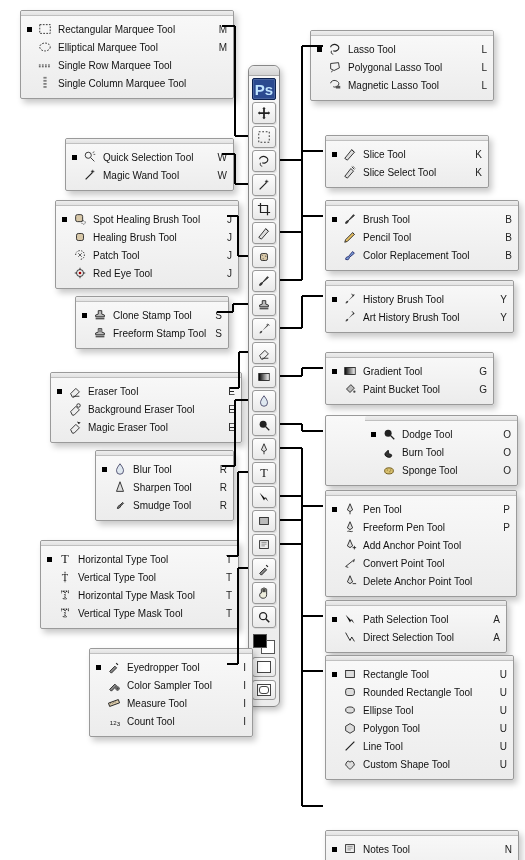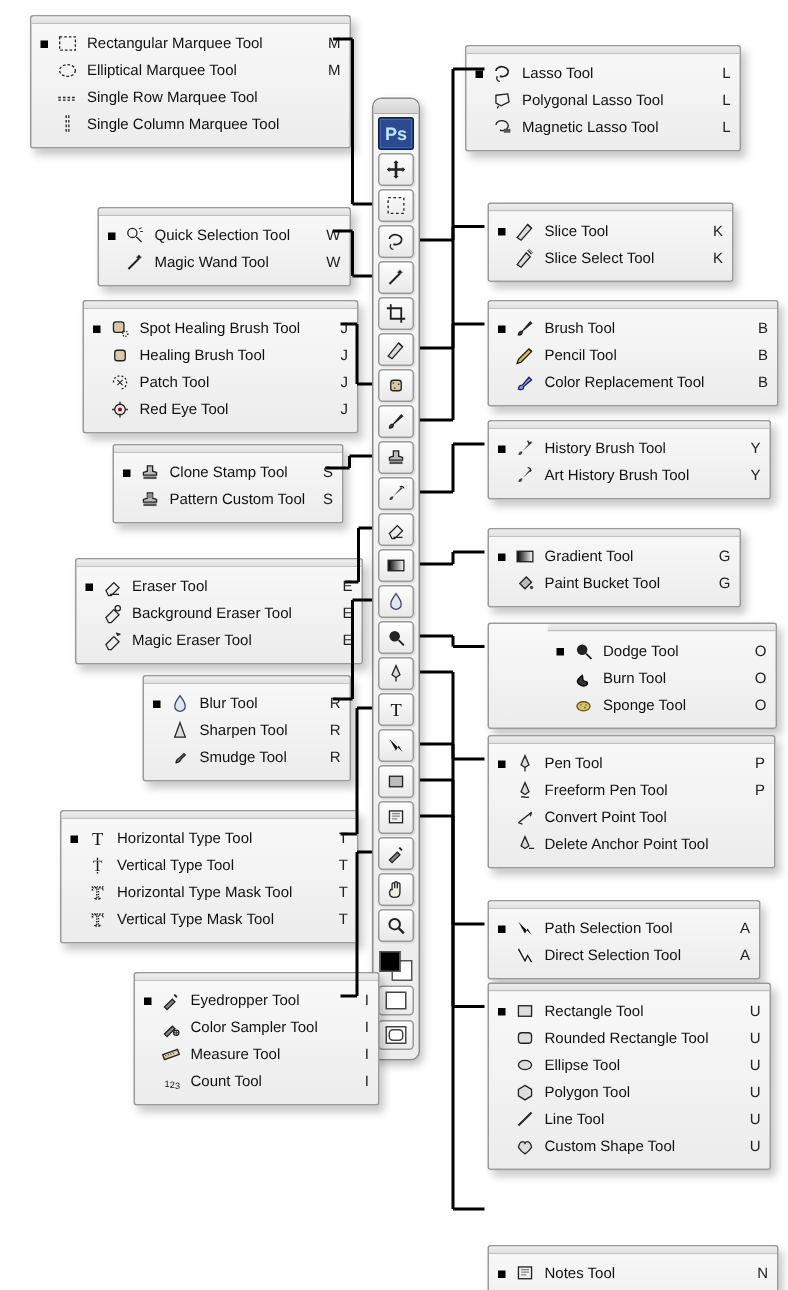--- a/index.html
+++ b/index.html
@@ -38,21 +38,21 @@
   }
   .ps-logo {
     margin: 2px auto 2px auto;
     width: 22px;
     height: 20px;
     background: #2b4a90;
     border: 1px solid #0b2150;
     border-radius: 2px;
     color: #bfe4ff;
     font-weight: bold;
-    font-size: 12px;
+    font-size: 15px;
     display: flex;
     align-items: center;
     justify-content: center;
     font-family: Arial, sans-serif;
     box-shadow: inset 0 0 0 1px rgba(255,255,255,0.15);
   }
   .tbtn {
     width: 22px;
     height: 20px;
     margin: 2px auto;
@@ -528,21 +528,21 @@
       </div>
       <div class="row sub">
         <span class="bullet"></span>
         <span class="ic">
           <svg viewBox="0 0 16 16">
             <path d="M6 3h4v4l3 1v2H3V8l3-1z" fill="#bbb" stroke="#222"></path>
             <rect x="3" y="11" width="10" height="2" fill="#555"></rect>
             <rect x="6" y="4" width="4" height="3" fill="#888"></rect>
           </svg>
         </span>
-        <span class="lbl">Pattern Custom Tool</span>
+        <span class="lbl">Freeform Stamp Tool</span>
         <span class="sc">S</span>
       </div>
     </div>
     <div class="connector" style="left: 233px; top: 303px; width: 15px; height: 2px;"></div>
     <div class="connector" style="left: 232px; top: 304px; width: 2px; height: 8px;"></div>
     <div class="connector" style="left: 217px; top: 311px; width: 16px; height: 2px;"></div>
     <div class="panel" style="top: 280px; left: 325px; width: 175px;">
       <div class="hdr"></div>
       <div class="row">
         <span class="bullet"></span>
@@ -787,20 +787,31 @@
             <path d="M5 13c2-1 4 1 6 0" stroke="#222" fill="none"></path>
           </svg>
         </span>
         <span class="lbl">Freeform Pen Tool</span>
         <span class="sc">P</span>
       </div>
       <div class="row sub">
         <span class="bullet"></span>
         <span class="ic">
           <svg viewBox="0 0 16 16">
+            <path d="M8 2l3 7-3 2-3-2z" fill="#ddd" stroke="#222"></path>
+            <path d="M11 11h4M13 9v4" stroke="#222"></path>
+          </svg>
+        </span>
+        <span class="lbl">Add Anchor Point Tool</span>
+        <span class="sc"></span>
+      </div>
+      <div class="row sub">
+        <span class="bullet"></span>
+        <span class="ic">
+          <svg viewBox="0 0 16 16">
             <path d="M3 12l10-8" stroke="#222"></path>
             <path d="M3 12l3 1M13 4l-1 3" stroke="#222"></path>
           </svg>
         </span>
         <span class="lbl">Convert Point Tool</span>
         <span class="sc"></span>
       </div>
       <div class="row sub">
         <span class="bullet"></span>
         <span class="ic">

